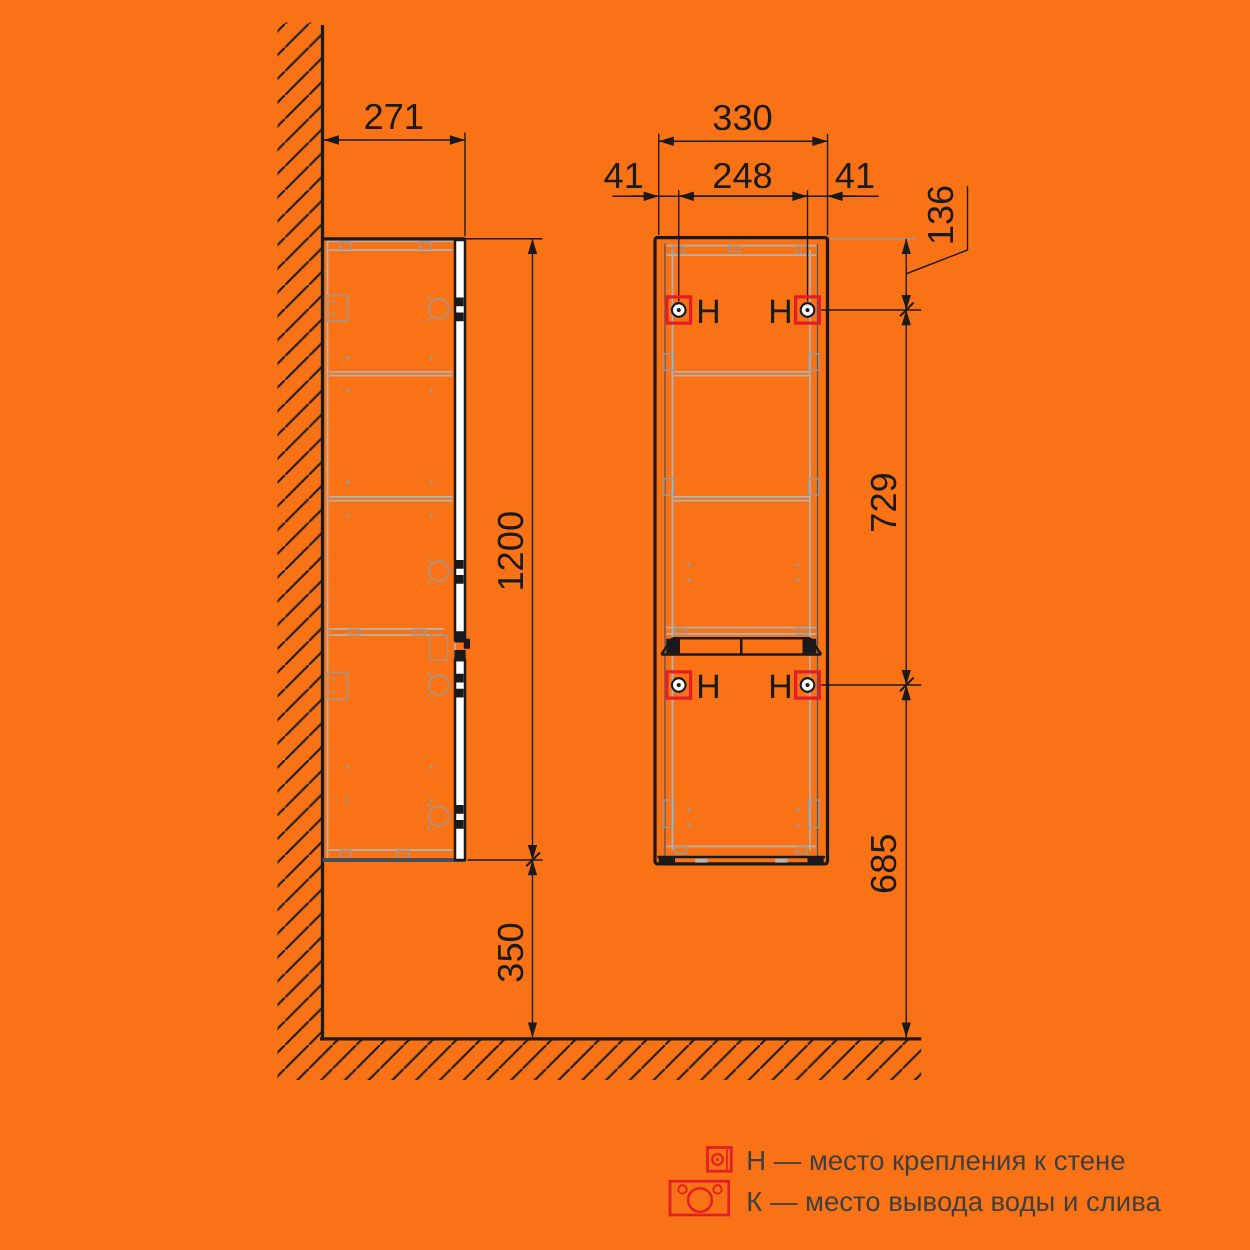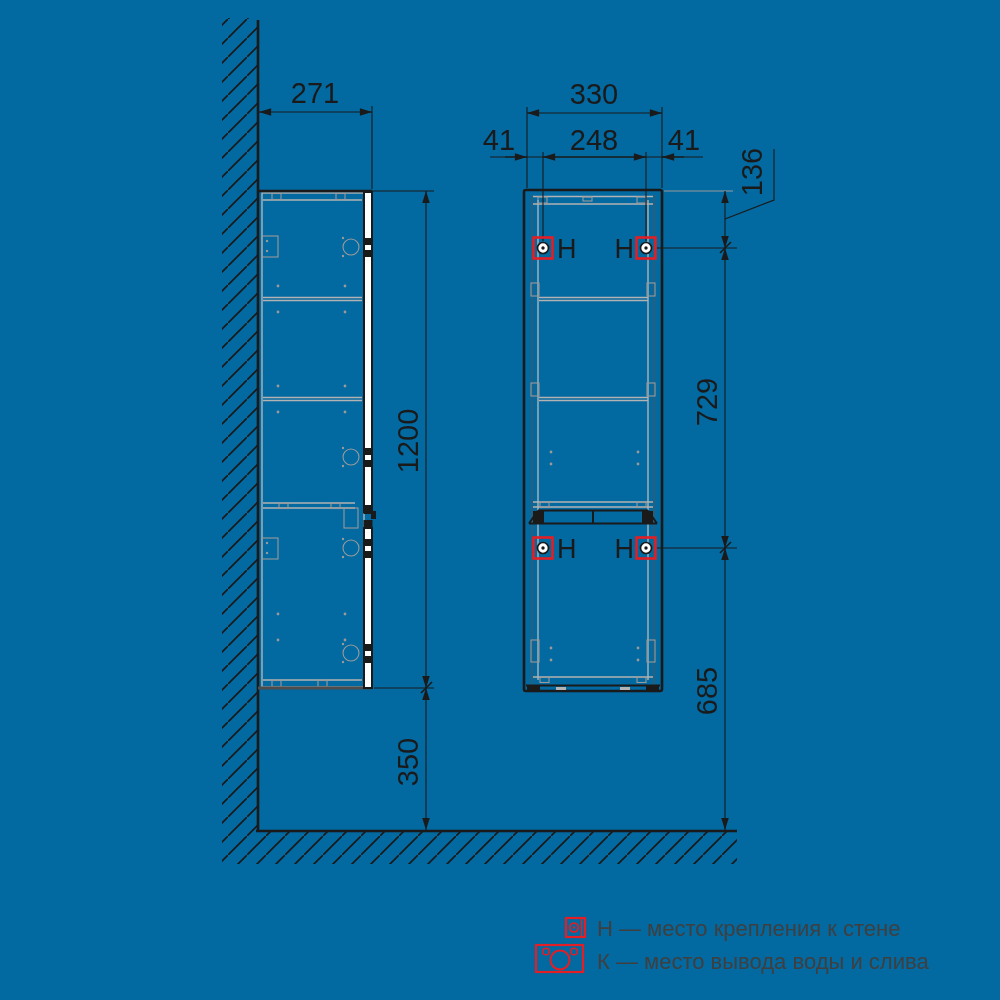--- a/index.html
+++ b/index.html
@@ -1,16 +1,16 @@
 <!DOCTYPE html>
 <html><head>
 <meta charset="utf-8">
 <style>
   html,body{margin:0;padding:0;background:#ffffff;}
-  .stage{width:1000px;height:1000px;position:relative;background:#0369a1;overflow:hidden;}
+  .stage{width:1000px;height:1000px;position:relative;background:#f97316;overflow:hidden;}
   svg{display:block;}
   svg text{font-family:"Liberation Sans","DejaVu Sans",sans-serif;fill:#1a1a1a;}
   .dim-text{font-size:29px;}
   .h-letter{font-size:27px;}
   .legend-text{font-size:22px;fill:#3f3f3f;}
   .thick{stroke:#1a1a1a;stroke-width:2.6;fill:none;}
   .thin{stroke:#1a1a1a;stroke-width:1.1;fill:none;}
   .gray{stroke:#b3b3b3;stroke-width:1.4;fill:none;}
   .gray2{stroke:#9a9a9a;stroke-width:1.1;fill:none;}
   .red{stroke:#e31e24;fill:none;}

